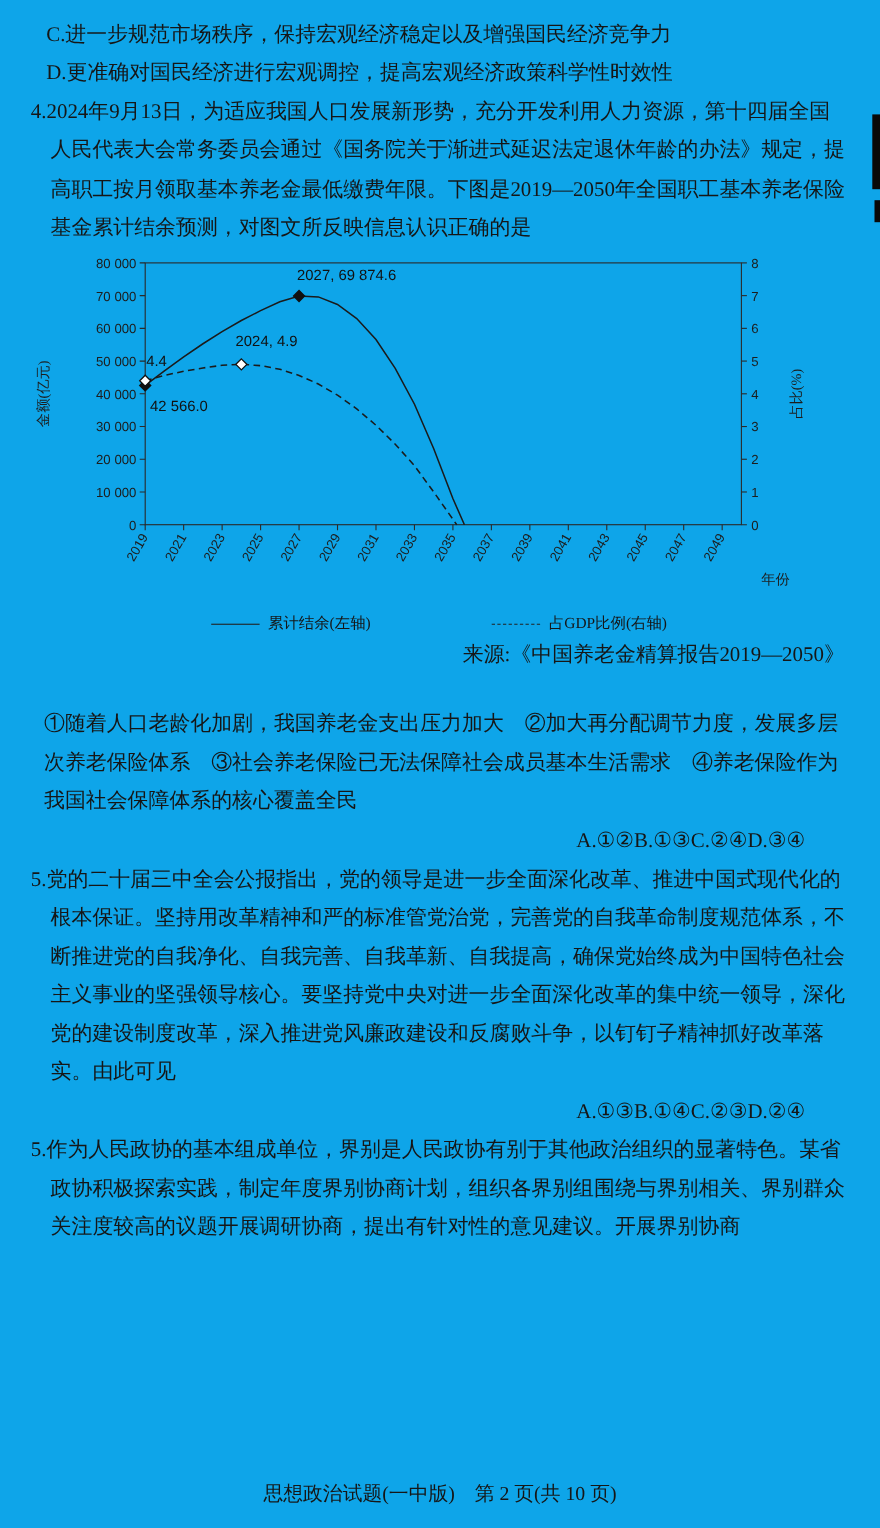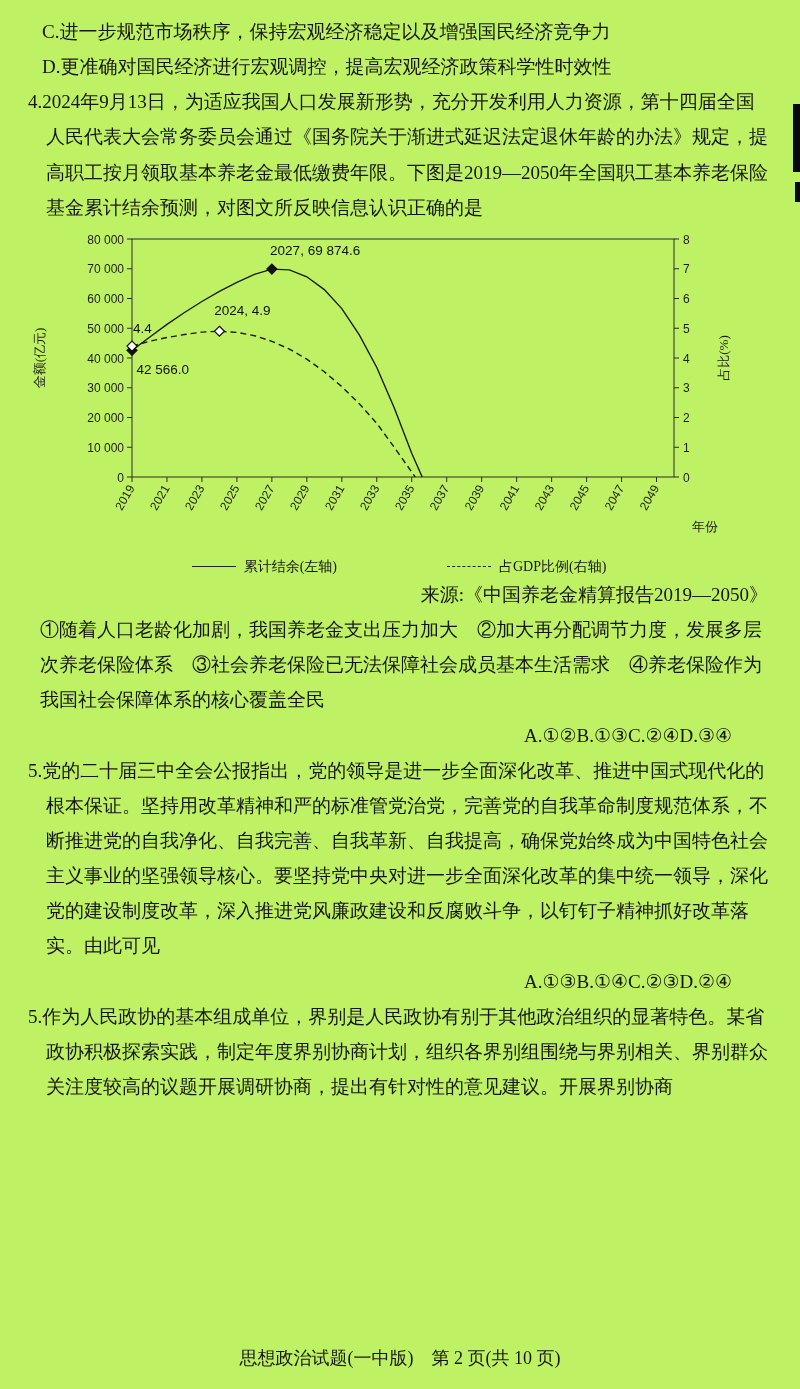--- a/index.html
+++ b/index.html
@@ -2,32 +2,32 @@
 <html><head>
 <meta charset="utf-8">
 <style>
   * { box-sizing: border-box; }
   html,body { margin:0; padding:0; background:#e8e8e4; }
   .page {
     position: relative;
     width: 800px;
     height: 1389px;
     margin: 0 auto;
-    background: #bef264;
+    background: #0ea5e9;
     color: #161616;
     font-family: "Liberation Serif", "DejaVu Serif", serif;
     font-size: 19px;
     line-height: 1.85;
     padding: 14px 30px 56px 28px;
     overflow: hidden;
   }
   p { margin: 0; }
   .indent-opt { padding-left: 14px; }
   .hang { padding-left: 18px; text-indent: -18px; }
-  .statements { padding-left: 12px; white-space: pre-wrap; }
+  .statements { padding-left: 12px; white-space: pre-wrap; margin-top: 28px; }
   .options-row { display: flex; justify-content: flex-end; padding: 0 38px 0 16px; }
   .chart-block { margin: 4px 0 0 14px; }
   .legend { display: flex; justify-content: center; gap: 110px; font-size: 14px; line-height: 1.5; margin-top: 0; font-family: Liberation Serif, serif; }
   .legend-item { display: flex; align-items: center; gap: 8px; }
   .sample { display: inline-block; width: 44px; height: 0; border-top: 1.5px solid #222; }
   .sample.dashed { border-top-style: dashed; }
   .source { text-align: right; padding-right: 2px; }
   .footer {
     position: absolute; bottom: 14px; left: 0; width: 100%;
     text-align: center; font-size: 18px;

